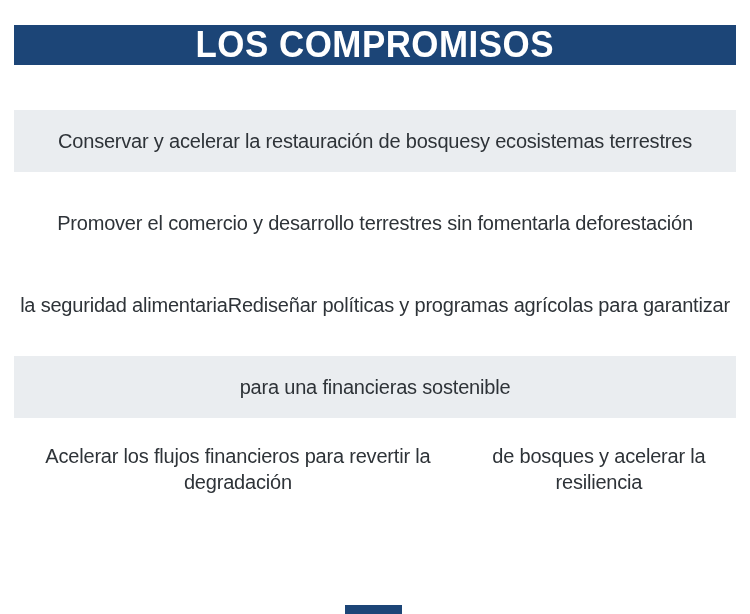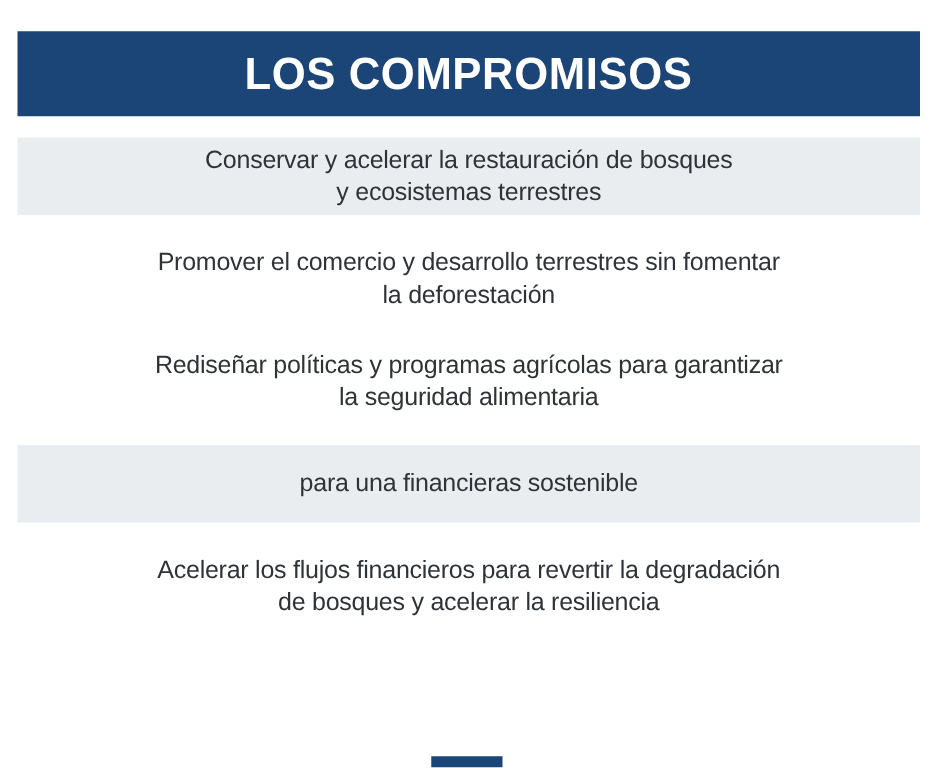--- a/index.html
+++ b/index.html
@@ -12,21 +12,21 @@
   body{
     width:750px;height:614px;
     background:#ffffff;
     font-family:"Liberation Sans", sans-serif;
     position:relative;
     overflow:hidden;
   }
   .title-band{
     position:absolute;
     left:14px;top:25px;
-    width:722px;height:68px;
+    width:722px;height:40px;
     background:var(--navy);
     display:flex;align-items:center;justify-content:center;
   }
   .title-band h1{
     margin:0;
     color:var(--header_text);
     font-size:36px;
     font-weight:bold;
     letter-spacing:0.5px;
     transform:scaleX(0.97);
@@ -34,21 +34,21 @@
   }
   .list{
     position:absolute;
     left:14px;top:110px;
     width:722px;
   }
   .row{
     height:62px;
     margin-bottom:20px;
     display:flex;
-    flex-direction:column;
+    flex-direction:row;
     align-items:center;
     justify-content:center;
     text-align:center;
     font-size:20px;
     line-height:26px;
     letter-spacing:-0.2px;
     color:var(--text);
   }
   .row.striped{
     background:var(--stripe);
@@ -72,22 +72,22 @@
   <main class="list">
     <div class="row striped">
       <span>Conservar y acelerar la restauración de bosques</span>
       <span>y ecosistemas terrestres</span>
     </div>
     <div class="row">
       <span>Promover el comercio y desarrollo terrestres sin fomentar</span>
       <span>la deforestación</span>
     </div>
     <div class="row">
+      <span>la seguridad alimentaria</span>
       <span>Rediseñar políticas y programas agrícolas para garantizar</span>
-      <span>la seguridad alimentaria</span>
     </div>
     <div class="row striped">
       <span>para una financieras sostenible</span>
     </div>
     <div class="row">
       <span>Acelerar los flujos financieros para revertir la degradación</span>
       <span>de bosques y acelerar la resiliencia</span>
     </div>
   </main>
 

